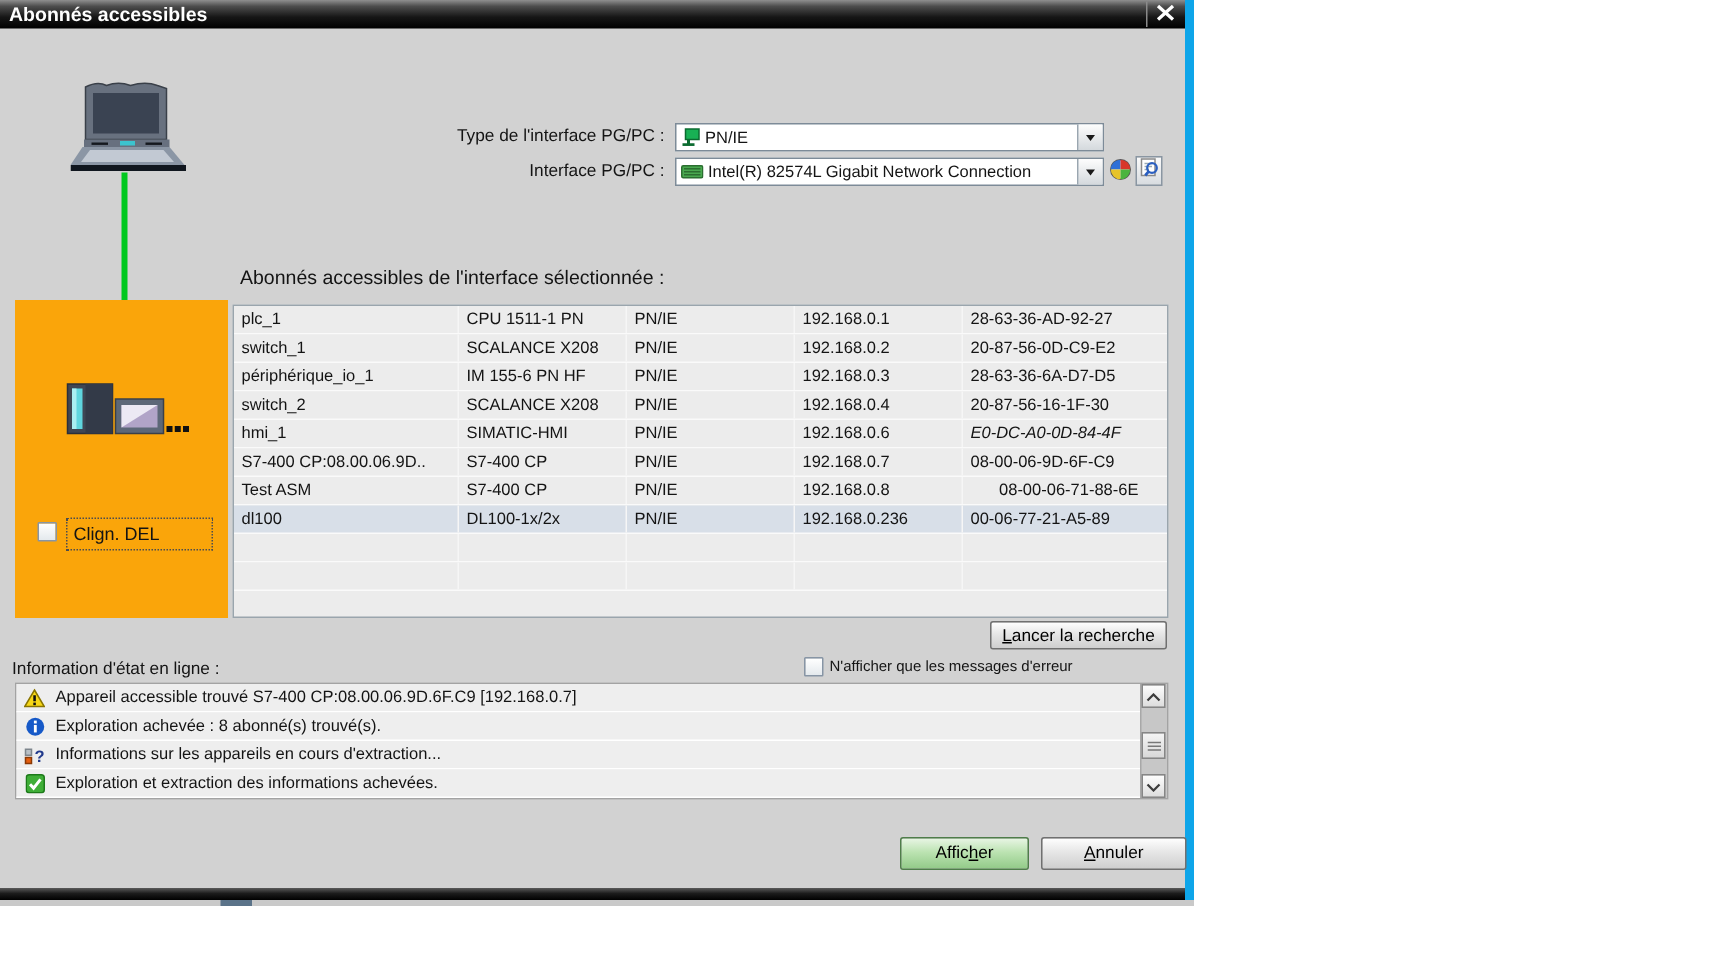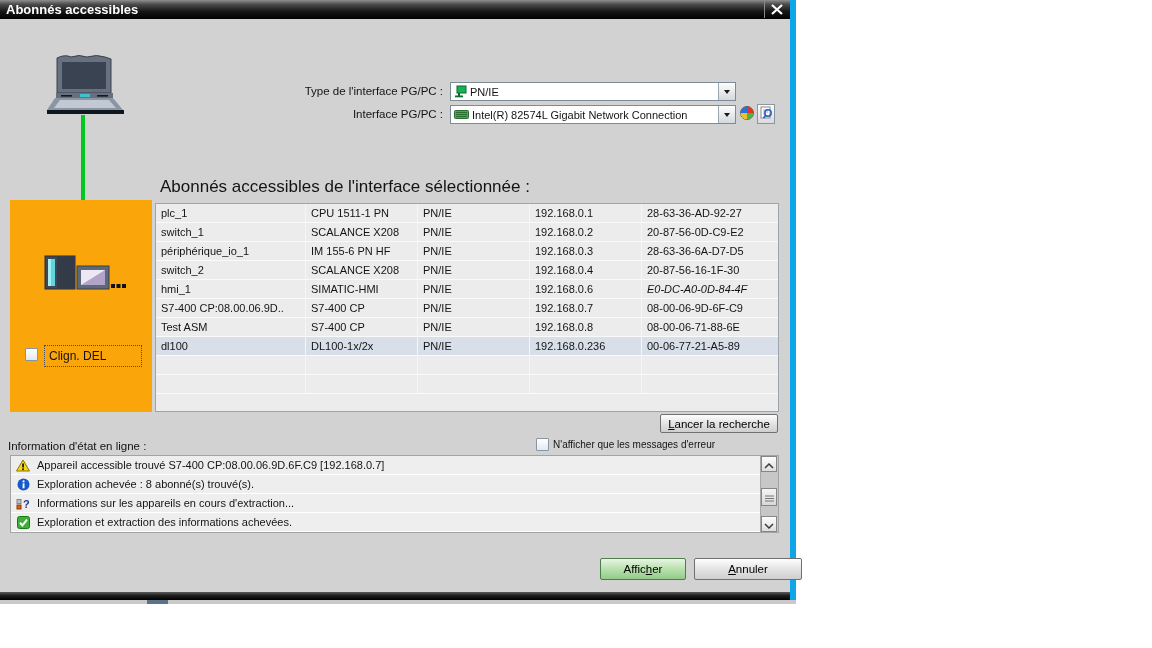--- a/index.html
+++ b/index.html
@@ -35,21 +35,21 @@
   
   .cable{position:absolute;left:81px;top:115px;width:4px;height:152px;background:var(--cable,#00c81e);}
   .panel{position:absolute;left:10px;top:200px;width:142px;height:212px;background:var(--orange,#faa50a);}
   .ledbox{position:absolute;left:44px;top:345px;width:98px;height:22px;border:1px dotted #4d4d4d;
     box-sizing:border-box;display:flex;align-items:center;}
   .ledbox span{font-size:12px;padding-left:4px;}
   .checkbox{width:13px;height:13px;background:linear-gradient(#ffffff,#e4e9ed);
     border:1px solid #8795a5;box-sizing:border-box;border-radius:1px;cursor:pointer;}
   .cb-abs{position:absolute;}
   
-  .caption{position:absolute;left:160px;top:177px;font-size:17px;}
+  .caption{position:absolute;left:160px;top:177px;font-size:13px;}
   .dtable{position:absolute;left:155px;top:203px;width:624px;height:209px;background:#ececec;
     border:1px solid #9aa5ad;box-sizing:border-box;font-size:11px;overflow:hidden;}
   .thead{display:flex;height:18px;background:linear-gradient(#dde3e7,#c6ced4);
     border-bottom:1px solid #98a2aa;box-sizing:border-box;}
   .th{box-sizing:border-box;border-right:1px solid #a8b2ba;padding:2px 0 0 5px;color:#222;
     white-space:nowrap;overflow:hidden;cursor:pointer;}
   .trow{display:flex;height:19px;background:#ececec;border-bottom:1px solid #fafafa;box-sizing:border-box;cursor:pointer;}
   .trow.highlight{background:var(--hirow,#d8dfe8);}
   .td{box-sizing:border-box;border-right:1px solid #f6f6f6;padding:3px 0 0 5px;
     white-space:nowrap;overflow:hidden;}
@@ -220,21 +220,21 @@
             <div class="td c1">S7-400 CP</div>
             <div class="td c2">PN/IE</div>
             <div class="td c3">192.168.0.7</div>
             <div class="td c4" style="border-right: none;">08-00-06-9D-6F-C9</div>
           </div>
           <div class="trow">
             <div class="td c0">Test ASM</div>
             <div class="td c1">S7-400 CP</div>
             <div class="td c2">PN/IE</div>
             <div class="td c3">192.168.0.8</div>
-            <div class="td c4" style="border-right: none;">08-00-06-71-88-6E</div>
+            <div class="td c4" style="border-right: none; text-align: center;">08-00-06-71-88-6E</div>
           </div>
           <div class="trow highlight">
             <div class="td c0">dl100</div>
             <div class="td c1">DL100-1x/2x</div>
             <div class="td c2">PN/IE</div>
             <div class="td c3">192.168.0.236</div>
             <div class="td c4" style="border-right: none;">00-06-77-21-A5-89</div>
           </div>
           <div class="trow">
             <div class="td c0"></div>
@@ -314,21 +314,21 @@
         </div>
         <div class="sbtn" style="bottom:0;top:auto;">
           <span><svg width="10" height="6">
                 <polyline points="1,1 5,5 9,1" fill="none" stroke="#3c3c3c" stroke-width="1.5"></polyline>
               </svg></span>
         </div>
       </div>
     </div>
 
     <button class="btn green" style="left:600px;top:558px;width:86px;height:22px;">Affic<u>h</u>er</button>
-    <button class="btn" style="left:694px;top:558px;width:108px;height:22px;"><u>A</u>nnuler</button>
+    <button class="btn" style="left:694px;top:558px;width:97px;height:22px;"><u>A</u>nnuler</button>
 
     <div class="bottombar"></div>
   </div>
 
   <div class="understrip">
     <div class="uthumb"></div>
   </div>
 </div>
 
 </body></html>

